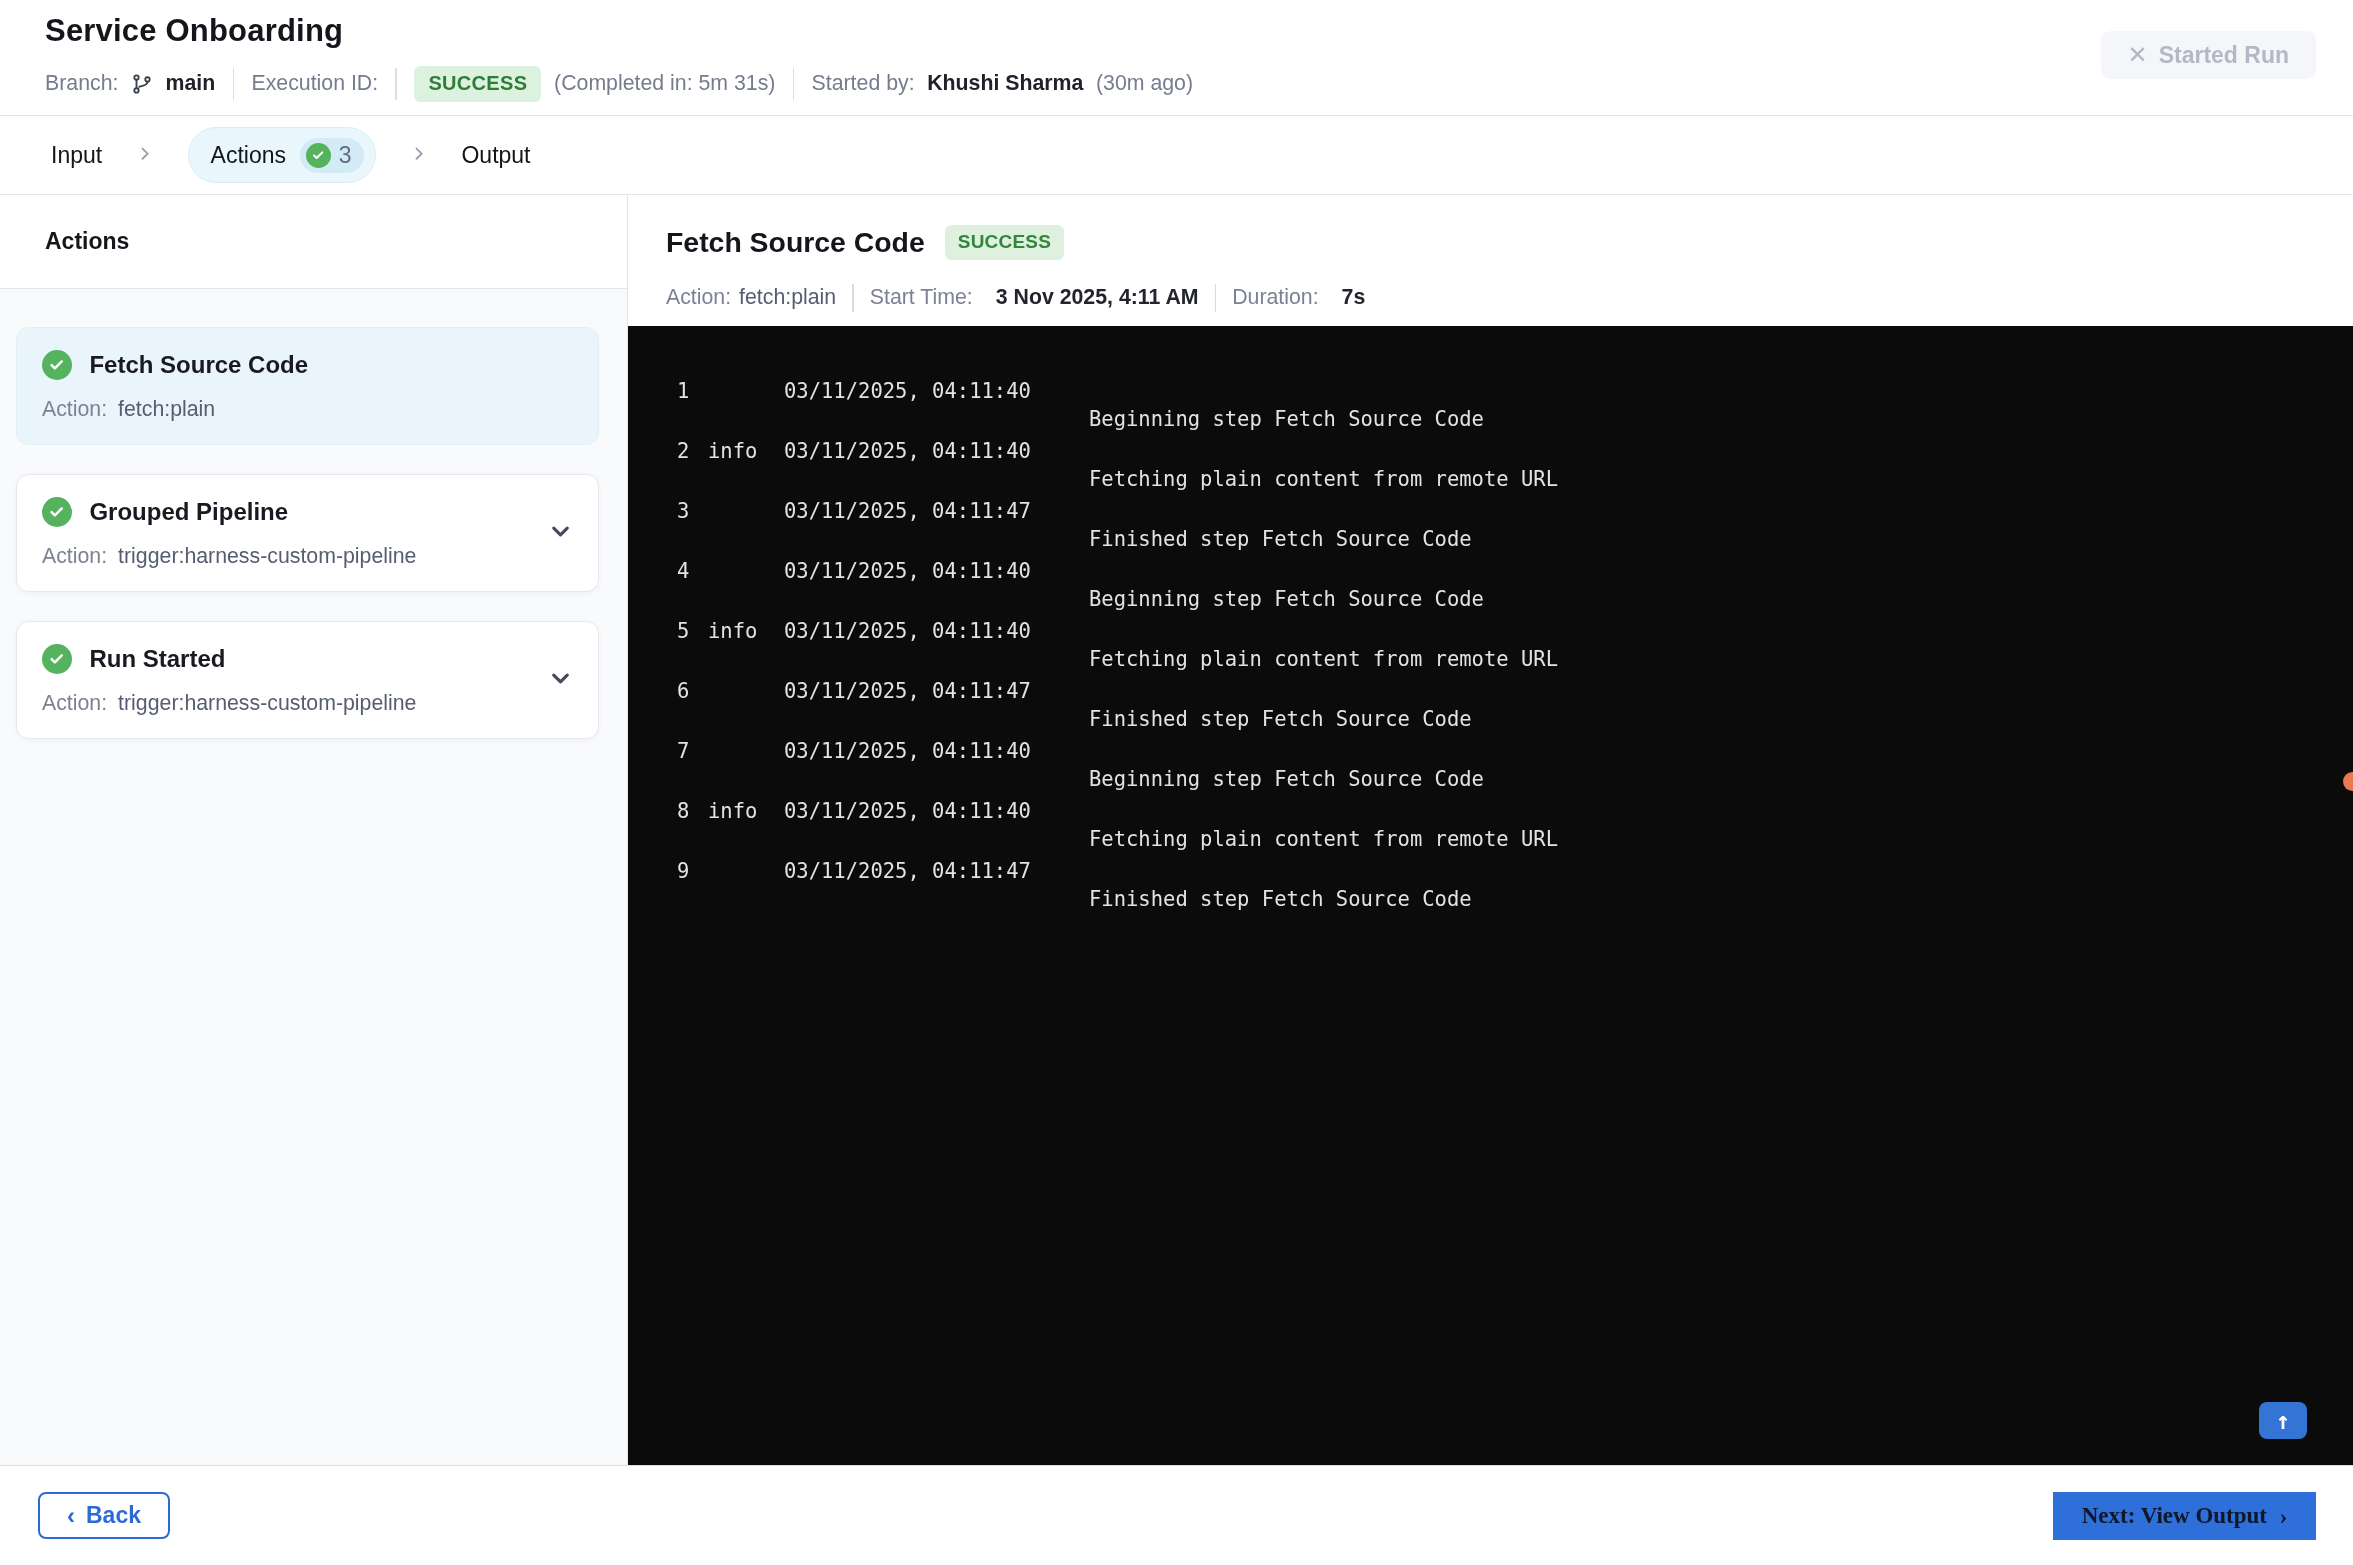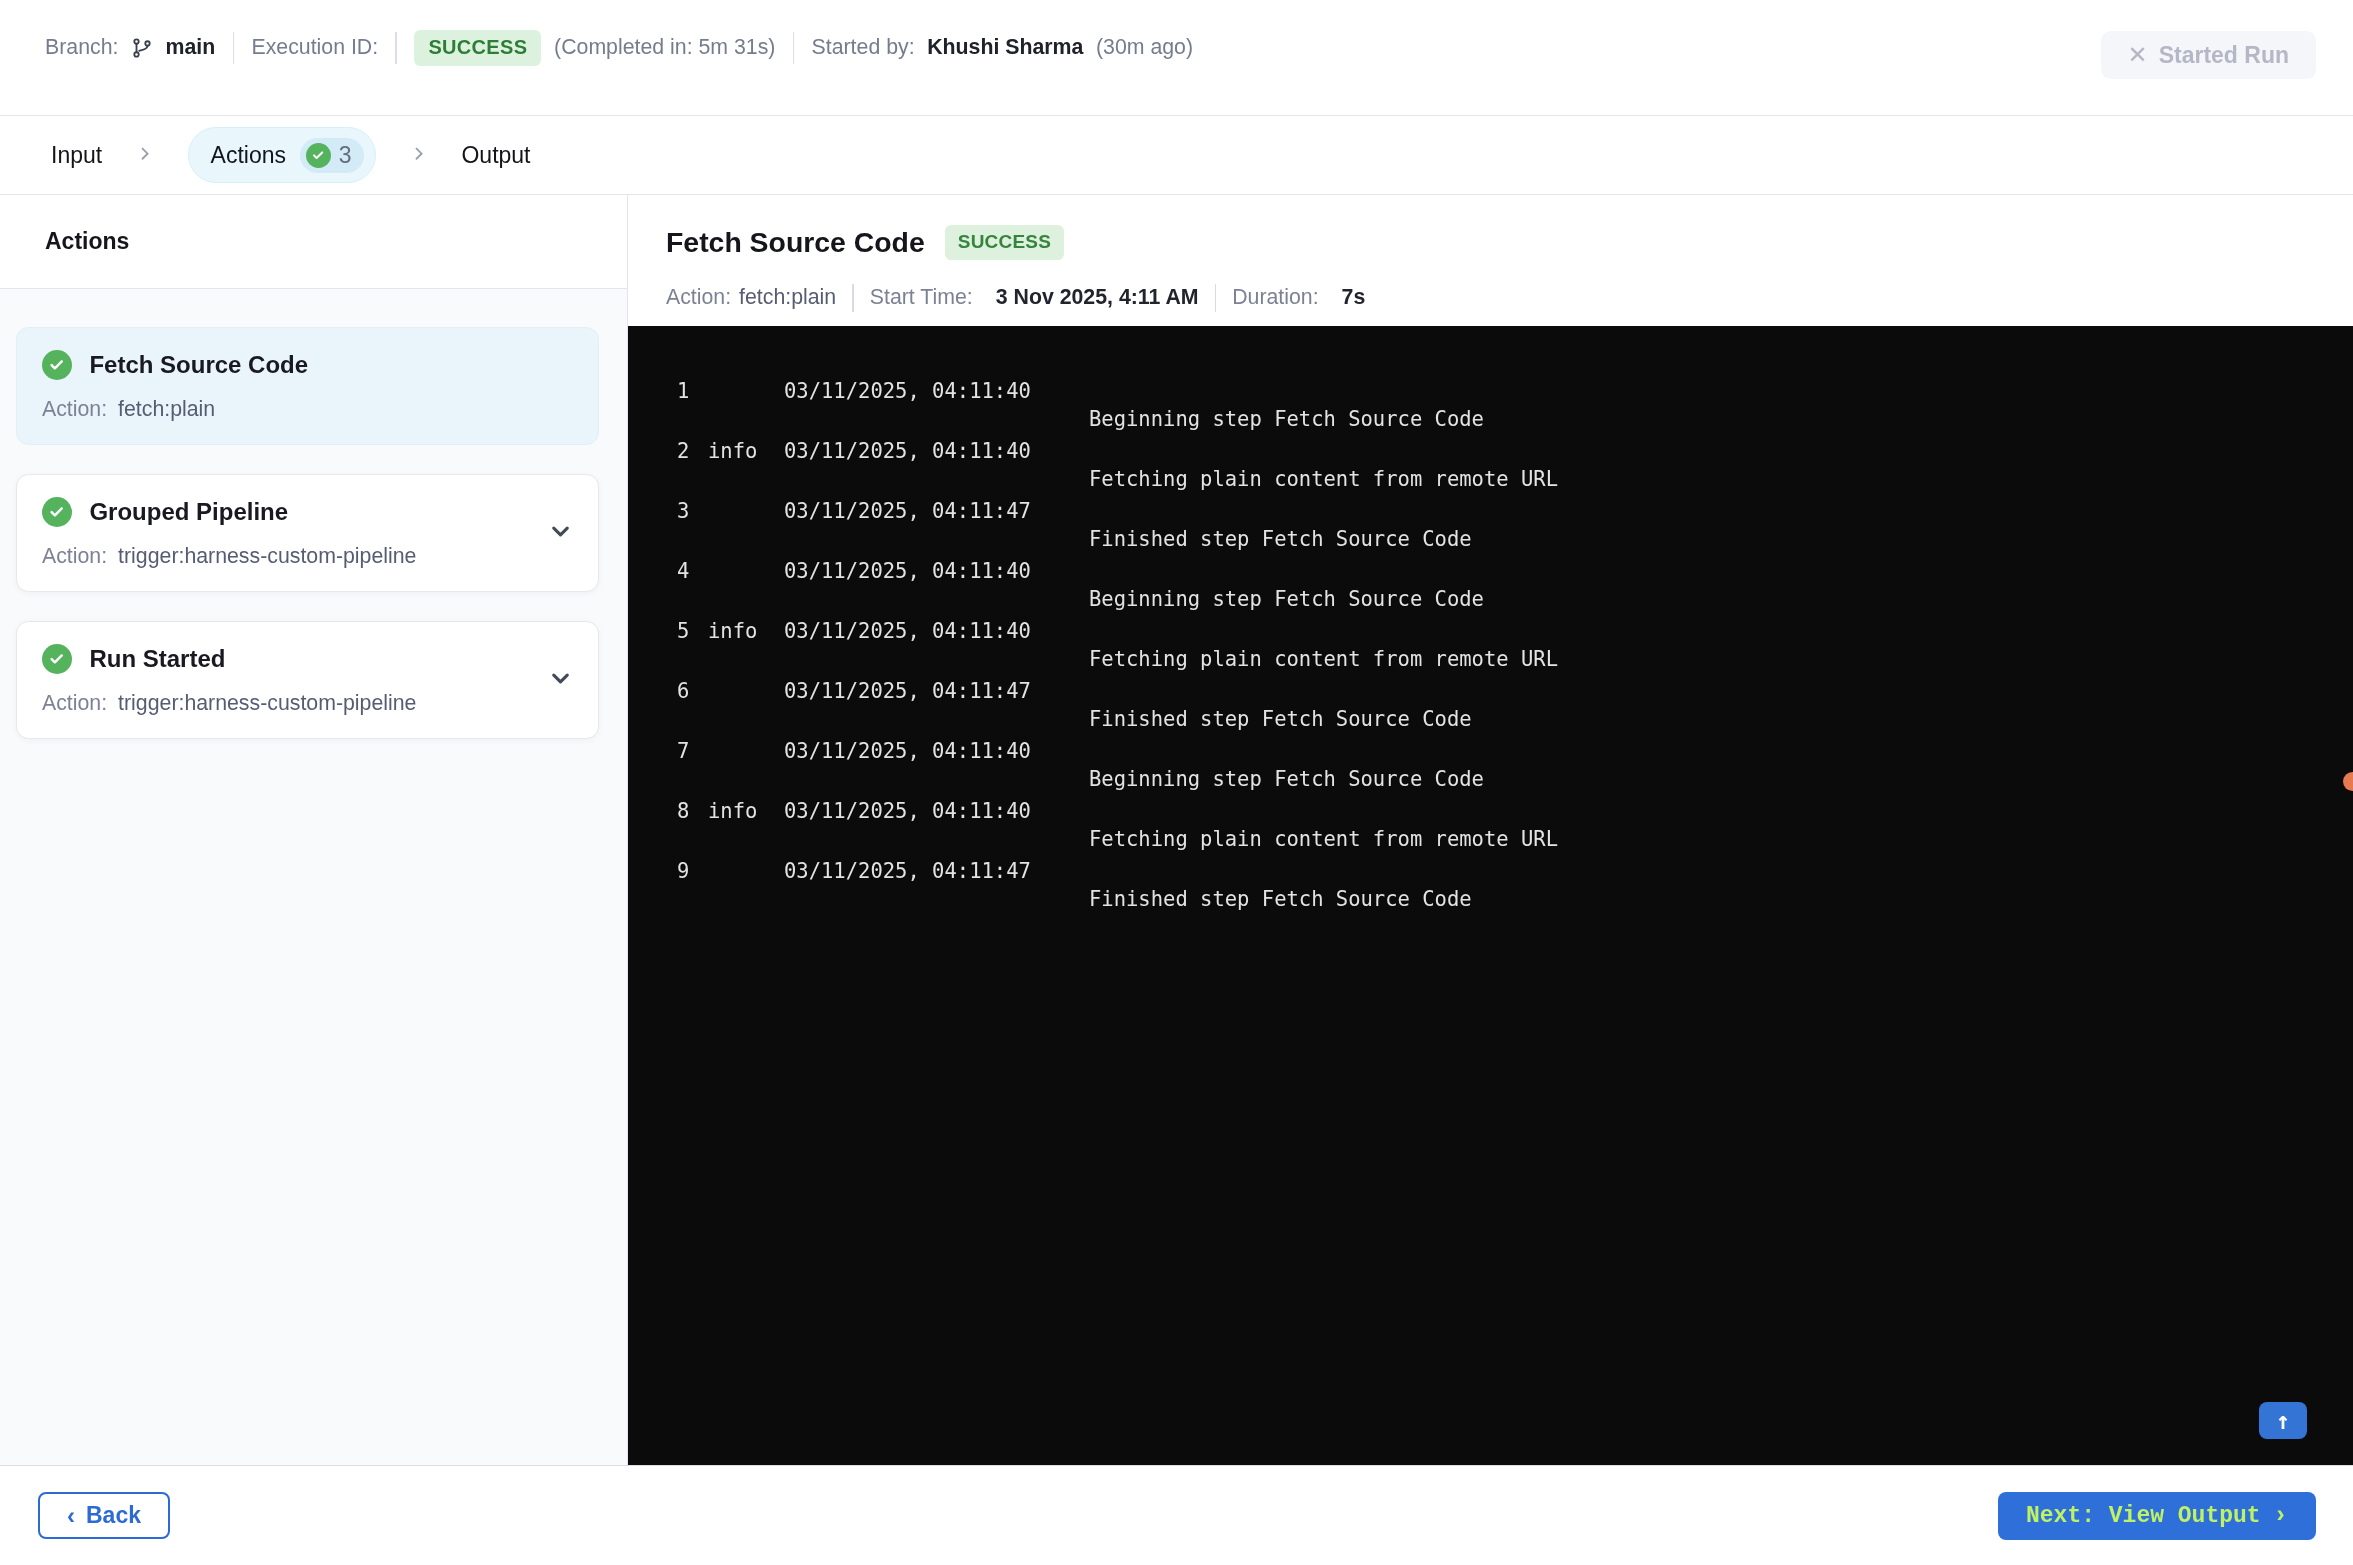--- a/index.html
+++ b/index.html
@@ -83,34 +83,35 @@
                 font-size:24px; font-weight:700; cursor:pointer; display:flex;
                 align-items:center; justify-content:center; font-family:inherit; }
 
   
   .footer { flex:0 0 auto; height:100px; border-top:1.6px solid #dcdde6; background:#ffffff;
             display:flex; align-items:center; justify-content:space-between; padding:0 38px; }
   .back-btn { display:flex; align-items:center; gap:11px; height:47px; padding:0 27px;
               background:#ffffff; border:2.4px solid #2b6bd3; border-radius:8px;
               color:#2b6bd3; font-size:23px; font-weight:700; font-family:inherit; cursor:pointer; }
   .next-btn { display:flex; align-items:center; gap:12.6px; height:48px; padding:0 28.4px;
-              background:#2e6fd9; border:none; border-radius:8px; color:#bef264;
-              font-size:23px; font-weight:700; font-family:Liberation Mono, monospace; cursor:pointer; }
+              background:#2e6fd9; border:none; border-radius:0; color:#0f172a;
+              font-size:23px; font-weight:700; font-family:Liberation Serif, serif; cursor:pointer; }
   .btn-chevron { font-size:24px; font-weight:700; line-height:1; }
 
   
   .floating-dot { position:absolute; left:2343px; top:772px; width:19px; height:19px;
                   border-radius:50%; background:#e87a52; cursor:pointer; }
 </style>
 </head>
 <body>
 
 <div class="app">
 
   <header class="topbar">
+    <h1 class="page-title">Service Onboarding</h1>
     <div class="meta-row">
       <span class="meta-label">Branch:</span>
       <span style="display:inline-flex;">
         <svg width="22" height="22" viewBox="0 0 24 24" fill="none" stroke="#3a3f4d" stroke-width="2" stroke-linecap="round">
           <circle cx="6" cy="5" r="2.4"></circle>
             <circle cx="6" cy="19" r="2.4"></circle>
             <circle cx="18" cy="7" r="2.4"></circle>
           <path d="M6 7.5v9"></path>
             <path d="M18 9.5c0 4-5 4.5-9 5.5"></path>
         </svg>

